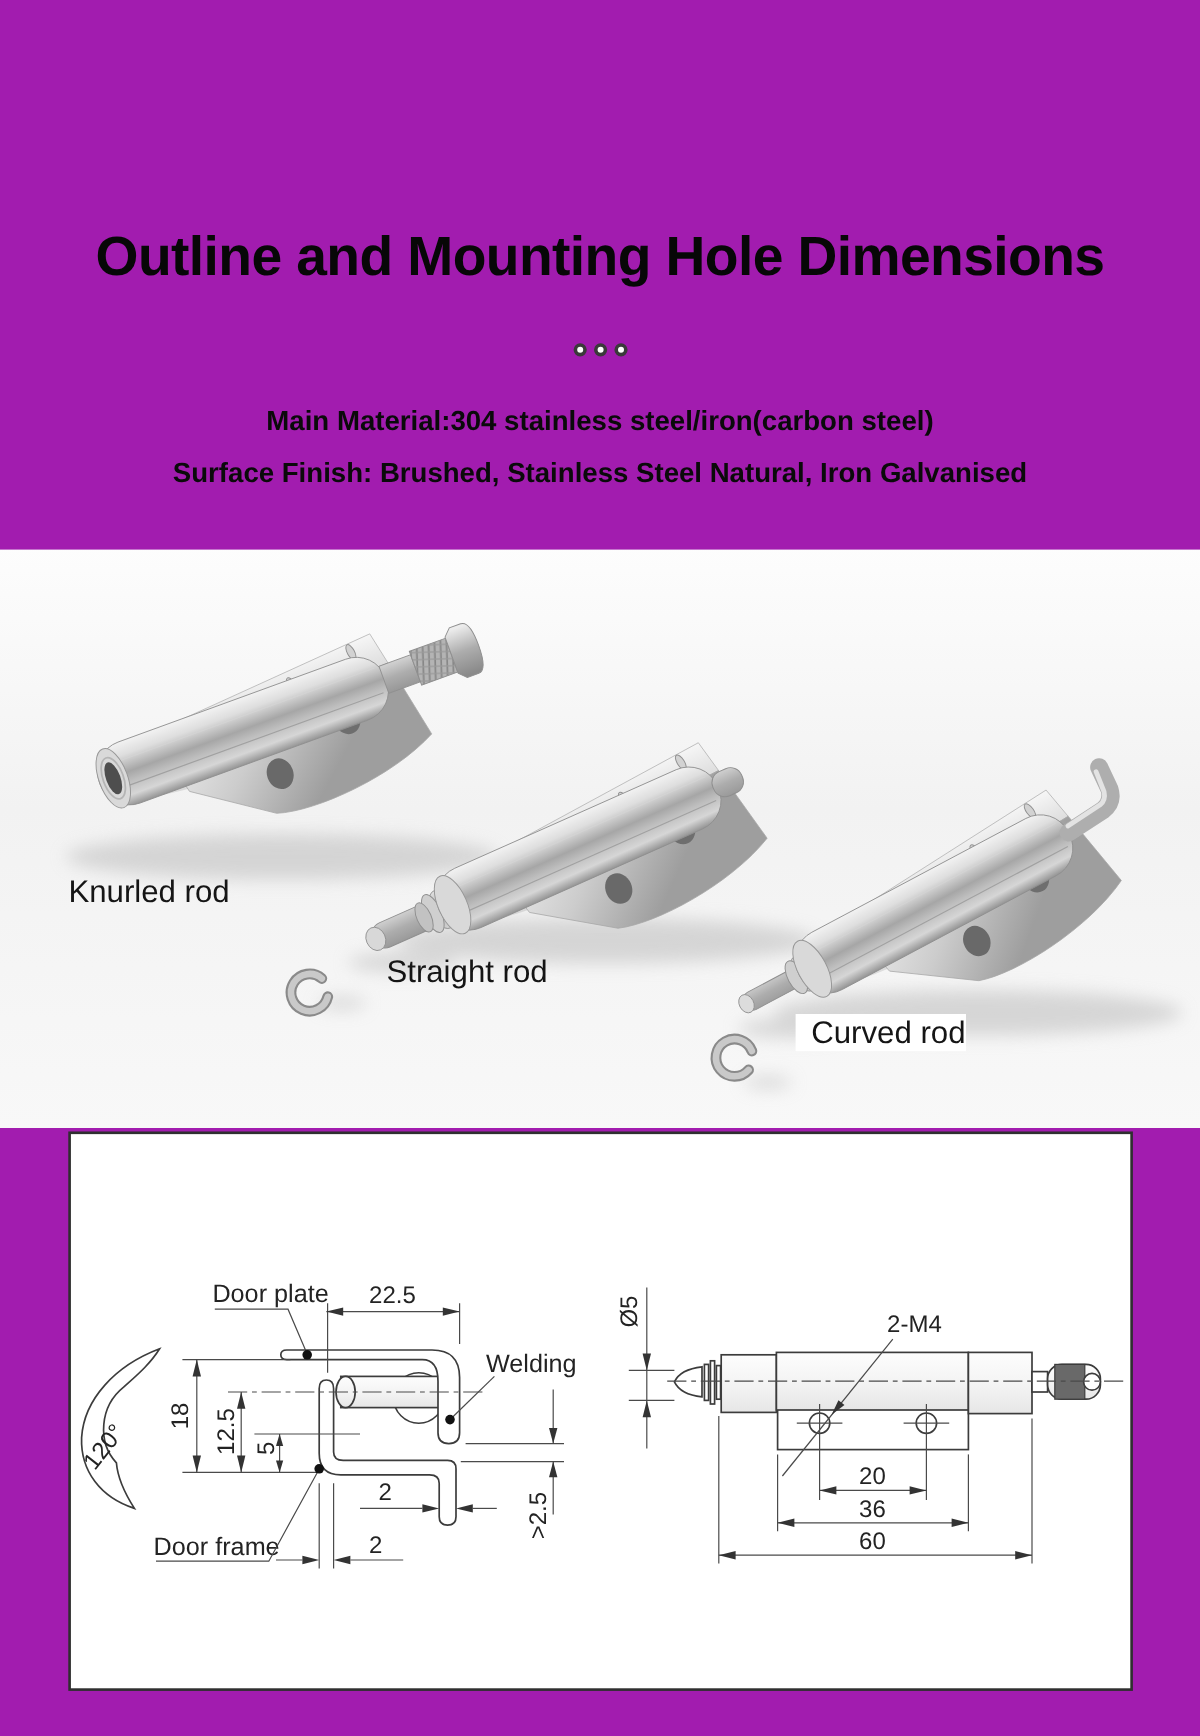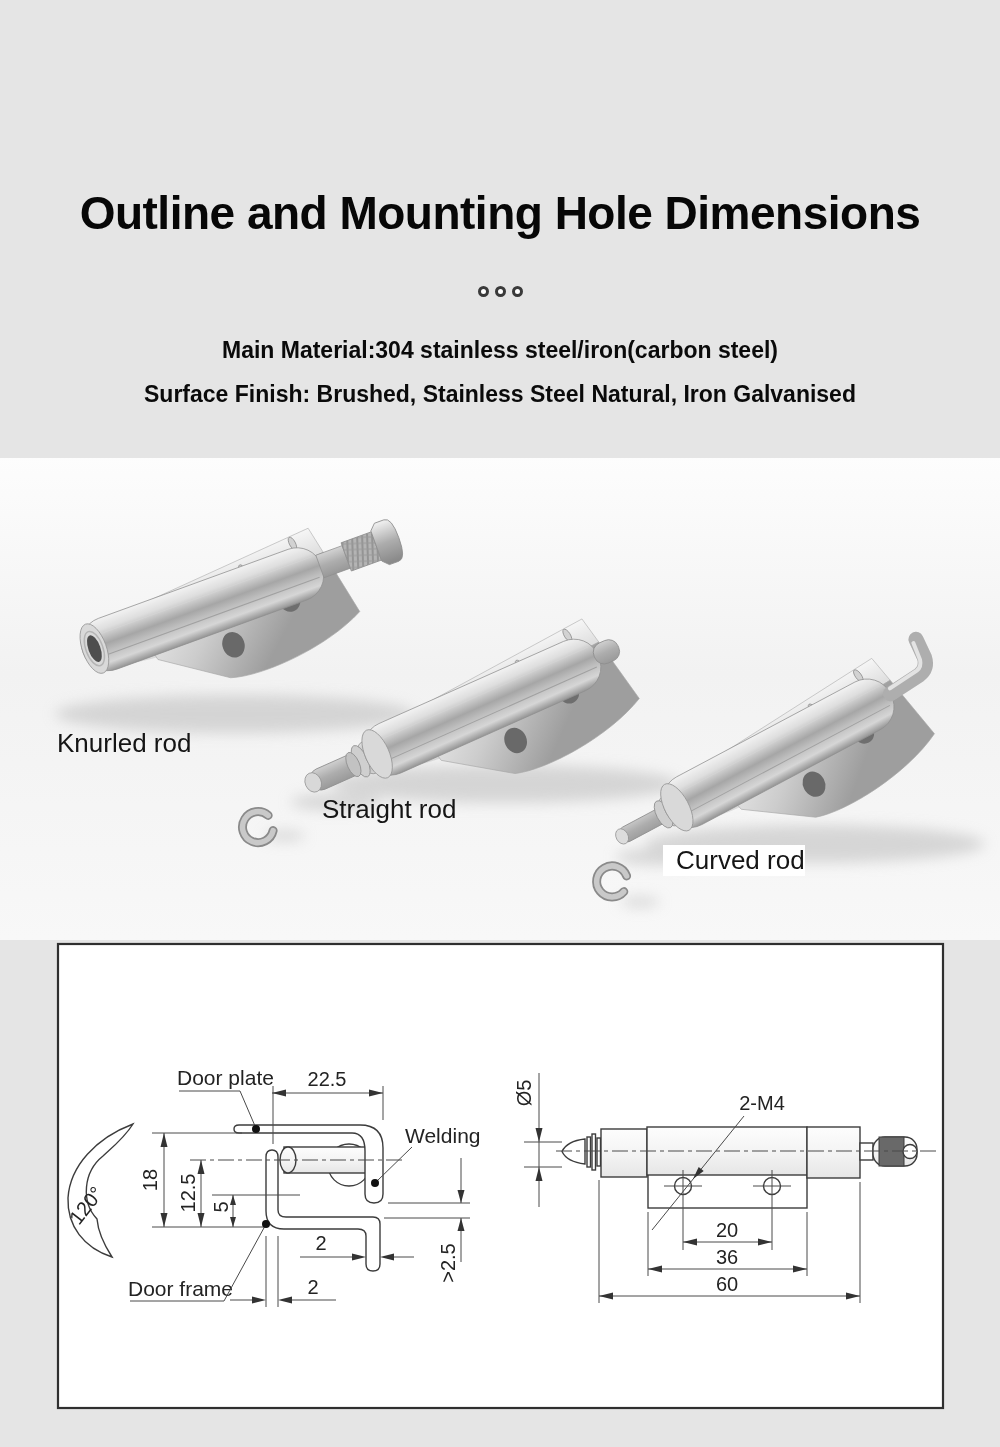--- a/index.html
+++ b/index.html
@@ -1,16 +1,16 @@
 <!DOCTYPE html>
 <html><head>
 <meta charset="utf-8">
 <style>
   html,body{margin:0;padding:0;background:#ffffff;}
-  .page{position:relative;width:1000px;height:1447px;background:#e5e5e5;overflow:hidden;
+  .page{position:relative;width:1000px;height:1447px;background:#a21caf;overflow:hidden;
         font-family:"Liberation Sans",sans-serif;}
   .title{position:absolute;top:186px;left:0;width:1000px;text-align:center;
          font-size:46px;font-weight:bold;color:#070707;letter-spacing:-0.5px;margin:0;}
   .dots{position:absolute;top:286px;left:0;width:1000px;display:flex;justify-content:center;gap:6px;}
   .dot{width:5px;height:5px;border:3px solid #3a3a3a;border-radius:50%;background:#fff;}
   .sub{position:absolute;left:0;width:1000px;text-align:center;font-size:23px;color:#0a0a0a;margin:0;font-weight:bold;}
   .sub1{top:337px;}
   .sub2{top:381px;}
   svg text{font-family:"Liberation Sans",sans-serif;}
   .photoSvg{position:absolute;left:0;top:455px;}

